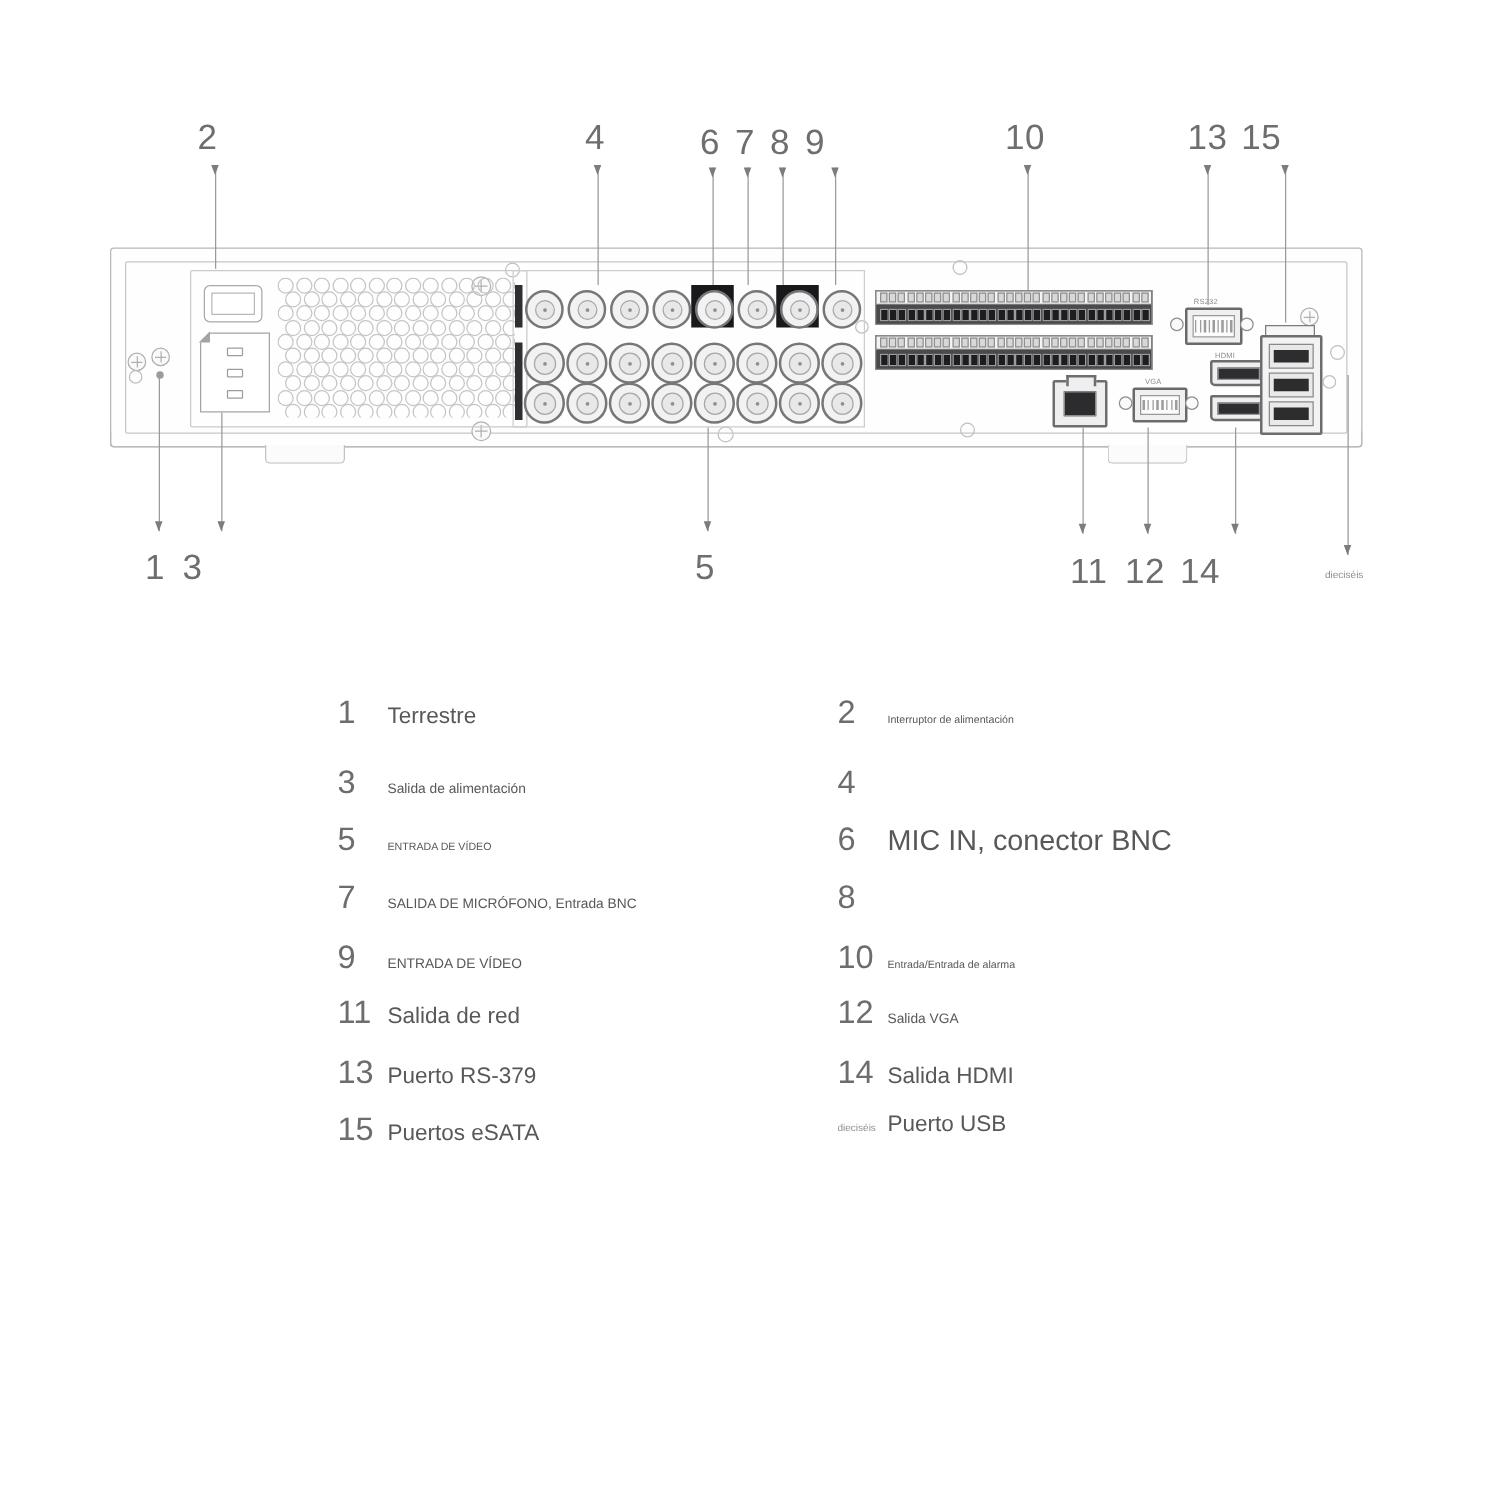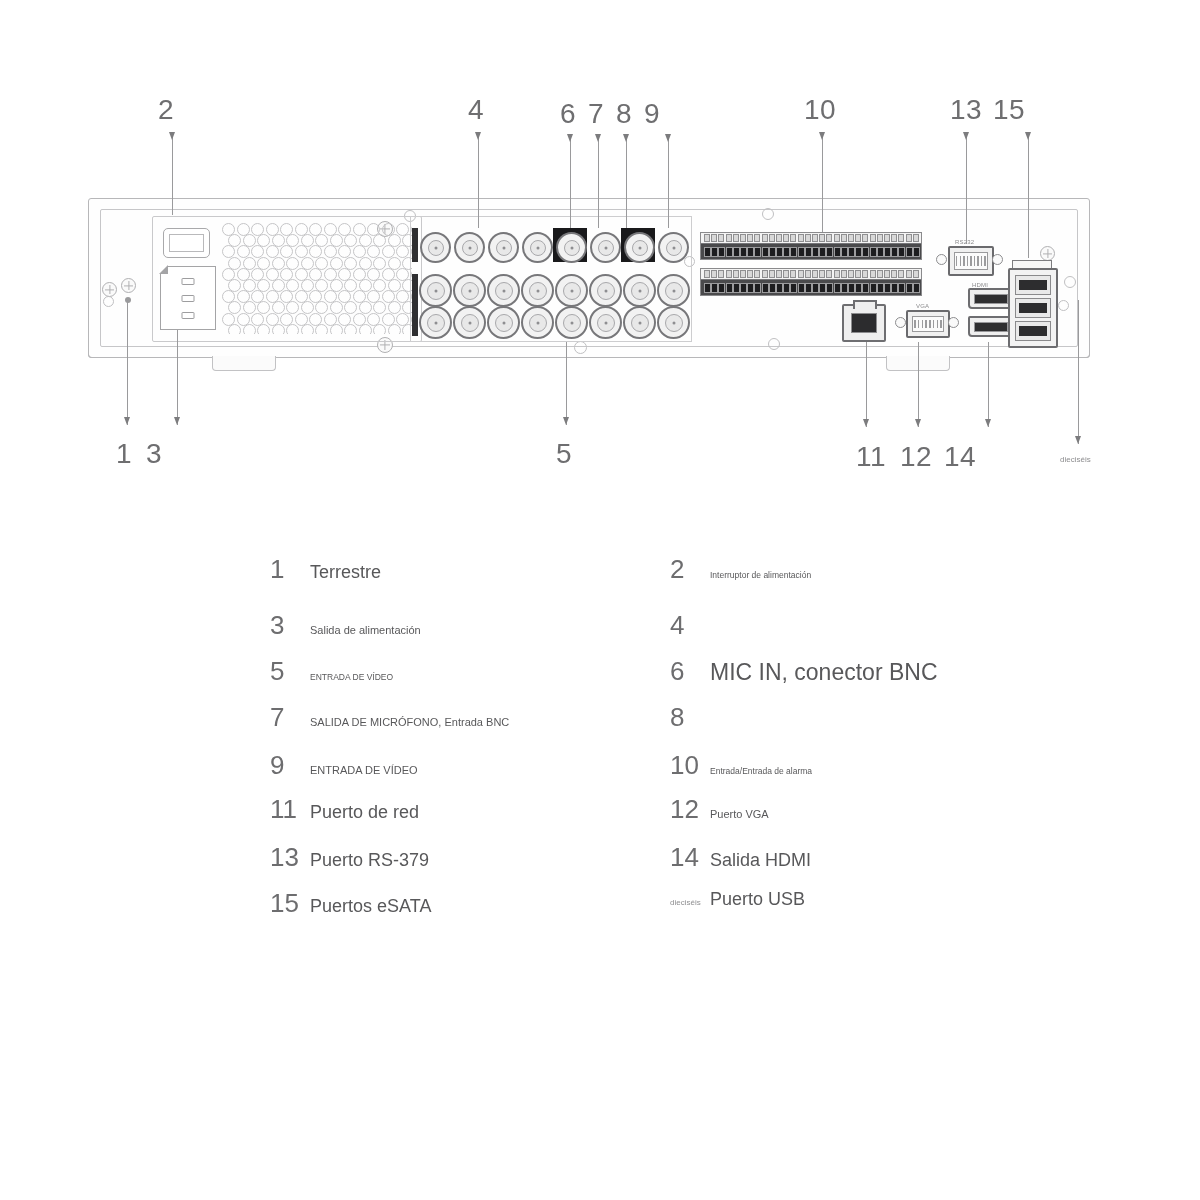--- a/index.html
+++ b/index.html
@@ -618,25 +618,25 @@
       <div class="lgrow" style="left: 0px; top: 196px;">
         <span class="lgnum">9</span>
         <span class="lgtxt sz-sm">ENTRADA DE VÍDEO</span>
       </div>
       <div class="lgrow" style="left: 400px; top: 196px;">
         <span class="lgnum">10</span>
         <span class="lgtxt sz-xs">Entrada/Entrada de alarma</span>
       </div>
       <div class="lgrow" style="left: 0px; top: 240px;">
         <span class="lgnum">11</span>
-        <span class="lgtxt sz-md">Puerto de red</span>
+        <span class="lgtxt sz-md">Salida de red</span>
       </div>
       <div class="lgrow" style="left: 400px; top: 240px;">
         <span class="lgnum">12</span>
-        <span class="lgtxt sz-sm">Puerto VGA</span>
+        <span class="lgtxt sz-sm">Salida VGA</span>
       </div>
       <div class="lgrow" style="left: 0px; top: 288px;">
         <span class="lgnum">13</span>
         <span class="lgtxt sz-md">Puerto RS-379</span>
       </div>
       <div class="lgrow" style="left: 400px; top: 288px;">
         <span class="lgnum">14</span>
         <span class="lgtxt sz-md">Salida HDMI</span>
       </div>
       <div class="lgrow" style="left: 0px; top: 334px;">

